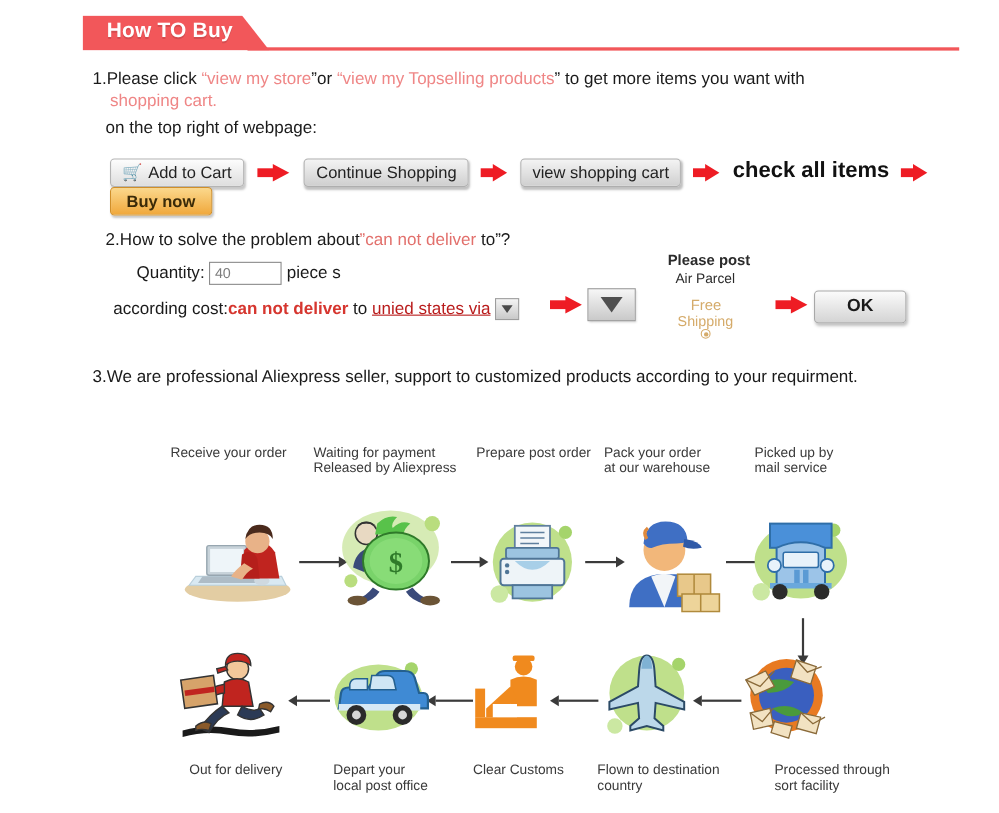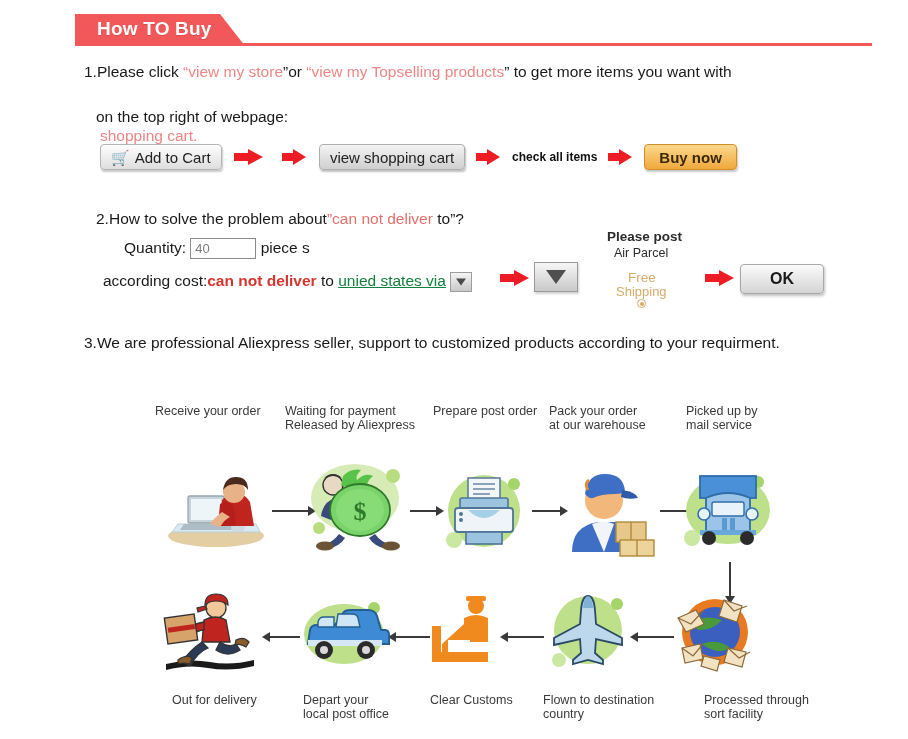--- a/index.html
+++ b/index.html
@@ -33,21 +33,21 @@
     position:absolute; left:150px; top:29px; right:0; height:3px;
     background:#f2575a;
   }
 
   
   .txt { position:absolute; font-size:15.5px; line-height:20px; white-space:nowrap; }
   .red { color:#ef8686; }
   .darkred { color:#d6362f; font-weight:bold; }
   .midred { color:#e2706c; }
   .tan { color:#d5ab6a; }
-  .underline-tan { color:#15803d; text-decoration:underline; }
+  .underline-tan { color:#b91c1c; text-decoration:underline; }
 
   
   .btn-row{ position:absolute; left:100px; top:144px; height:32px; }
   .btn{
     display:inline-flex; align-items:center; justify-content:center;
     height:26px; padding:0 10px; border-radius:4px;
     font-size:15px; white-space:nowrap; vertical-align:middle;
     position:relative;
   }
   .btn-grey{
@@ -62,21 +62,21 @@
     color:#222;
     box-shadow:1px 2px 2px rgba(0,0,0,.25);
   }
   .btn-orange{
     background:linear-gradient(#fbd88c,#f0a83c);
     border:1px solid #d08f29;
     color:#3a2a08; font-weight:bold;
     box-shadow:1px 2px 2px rgba(0,0,0,.22);
     padding:0 14px;
   }
-  .plain-label{ font-size:12px; font-weight:bold; color:#111; white-space:nowrap; }
+  .plain-label{ font-size:20px; font-weight:bold; color:#111; white-space:nowrap; }
   .cart-glyph{ font-size:15px; margin-right:5px; line-height:1; }
 
   .arrow-r{
     display:inline-block; vertical-align:middle; position:relative;
     width:30px; height:16px; margin:0 8px;
   }
   .arrow-r::before{
     content:""; position:absolute; left:0; top:4px; width:16px; height:8px; background:#ee1c24;
   }
   .arrow-r::after{
@@ -152,31 +152,34 @@
 
 <div class="banner-wrap">
   <div class="banner-tab"></div>
   <div class="banner-rule"></div>
   <div class="banner-tab-label">How TO Buy</div>
 </div>
 
 <div class="txt" style="left:84px; top:62px;">
   <span>1.</span><span>Please click </span><span class="red">“</span><span class="red">view my store</span><span>”</span><span>or </span><span class="red">“</span><span class="red">view my Topselling products</span><span>”</span><span> to get more items you want with</span>
 </div>
-<div class="txt" style="left:100px; top:82px;margin-top:44px;">
+<div class="txt" style="left:100px; top:82px;">
   <span class="red">shopping cart</span><span class="red">.</span>
 </div>
 <div class="txt" style="left:96px; top:107px;">on the top right of webpage:</div>
 
 <div class="btn-row">
   <span class="btn btn-grey">
     <span class="cart-glyph">🛒</span>
     <span>Add to Cart</span>
   </span>
   <span class="arrow-r"></span>
+  <span class="btn btn-grey2">
+    <span>Continue Shopping</span>
+  </span>
   <span class="arrow-r arrow-sm"></span>
   <span class="btn btn-grey2">
     <span>view shopping cart</span>
   </span>
   <span class="arrow-r arrow-sm"></span>
   <span class="plain-label">check all items</span>
   <span class="arrow-r arrow-sm"></span>
   <span class="btn btn-orange">
     <span>Buy now</span>
   </span>

